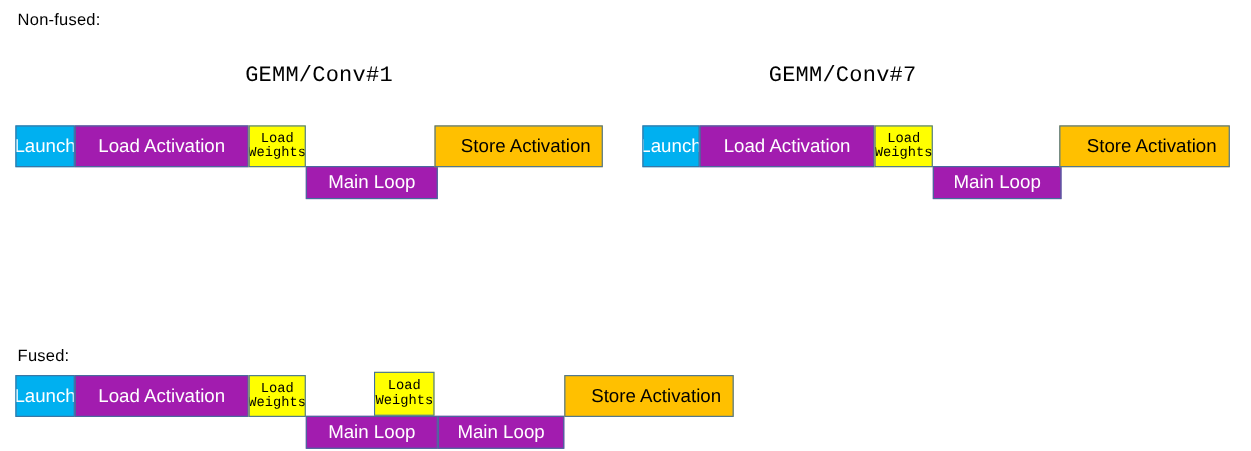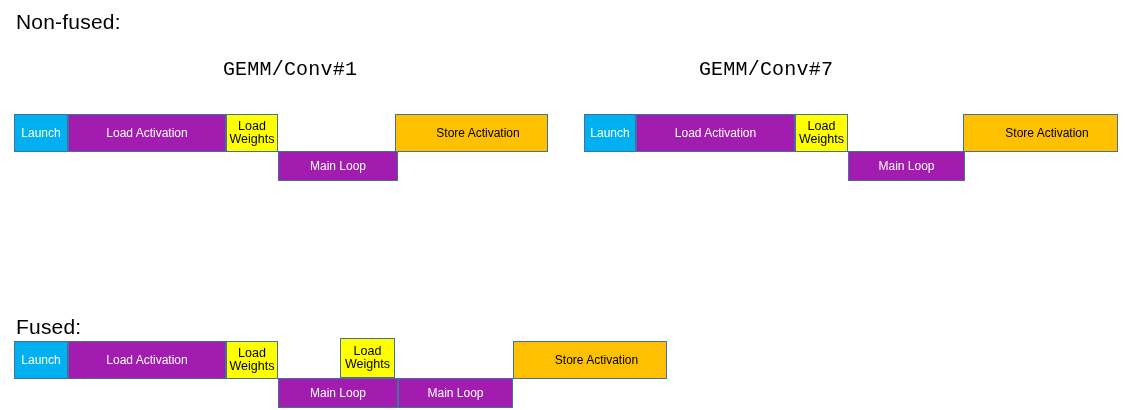--- a/index.html
+++ b/index.html
@@ -10,21 +10,21 @@
   body {
     width: 1137px;
     height: 410px;
     position: relative;
     overflow: hidden;
     font-family: "Liberation Sans", sans-serif;
     color: #000000;
   }
   .section-label {
     position: absolute;
-    font-size: 21px;
+    font-size: 15px;
     color: #000000;
     white-space: nowrap;
     letter-spacing: 0.2px;
   }
   .group-title {
     position: absolute;
     font-size: 20px;
     color: #000000;
     white-space: nowrap;
     text-align: center;
@@ -36,31 +36,31 @@
   }
   .block {
     position: absolute;
     box-sizing: border-box;
     border: 1px solid #41719C;
     display: flex;
     align-items: center;
     justify-content: center;
     text-align: center;
     line-height: 1.05;
-    font-size: 12px;
+    font-size: 17px;
     overflow: hidden;
   }
   .block .blabel {
     display: block;
     padding: 0 2px;
     white-space: pre-line;
   }
   .b-launch   { background: #00B0F0; color: #ffffff; }
   .b-purple   { background: #a21caf; color: #ffffff; justify-content: center; }
-  .b-yellow   { background: #FFFF00; color: #000000; font-size: 12.5px; }
+  .b-yellow   { background: #FFFF00; color: #000000; font-size: 12.5px; font-family: Liberation Mono, monospace; }
   .b-orange   { background: #FFC000; color: #000000; padding-left: 13px; }
 </style>
 </head>
 <body>
 
 <div class="section-label" style="left:16px; top:10px;">Non-fused:</div>
 
 <div class="section-label" style="left:16px; top:294px;margin-top:21px;">Fused:</div>
 
 <div class="group-title" style="left:182px; top:58px; width:216px;">GEMM/Conv#1</div>

